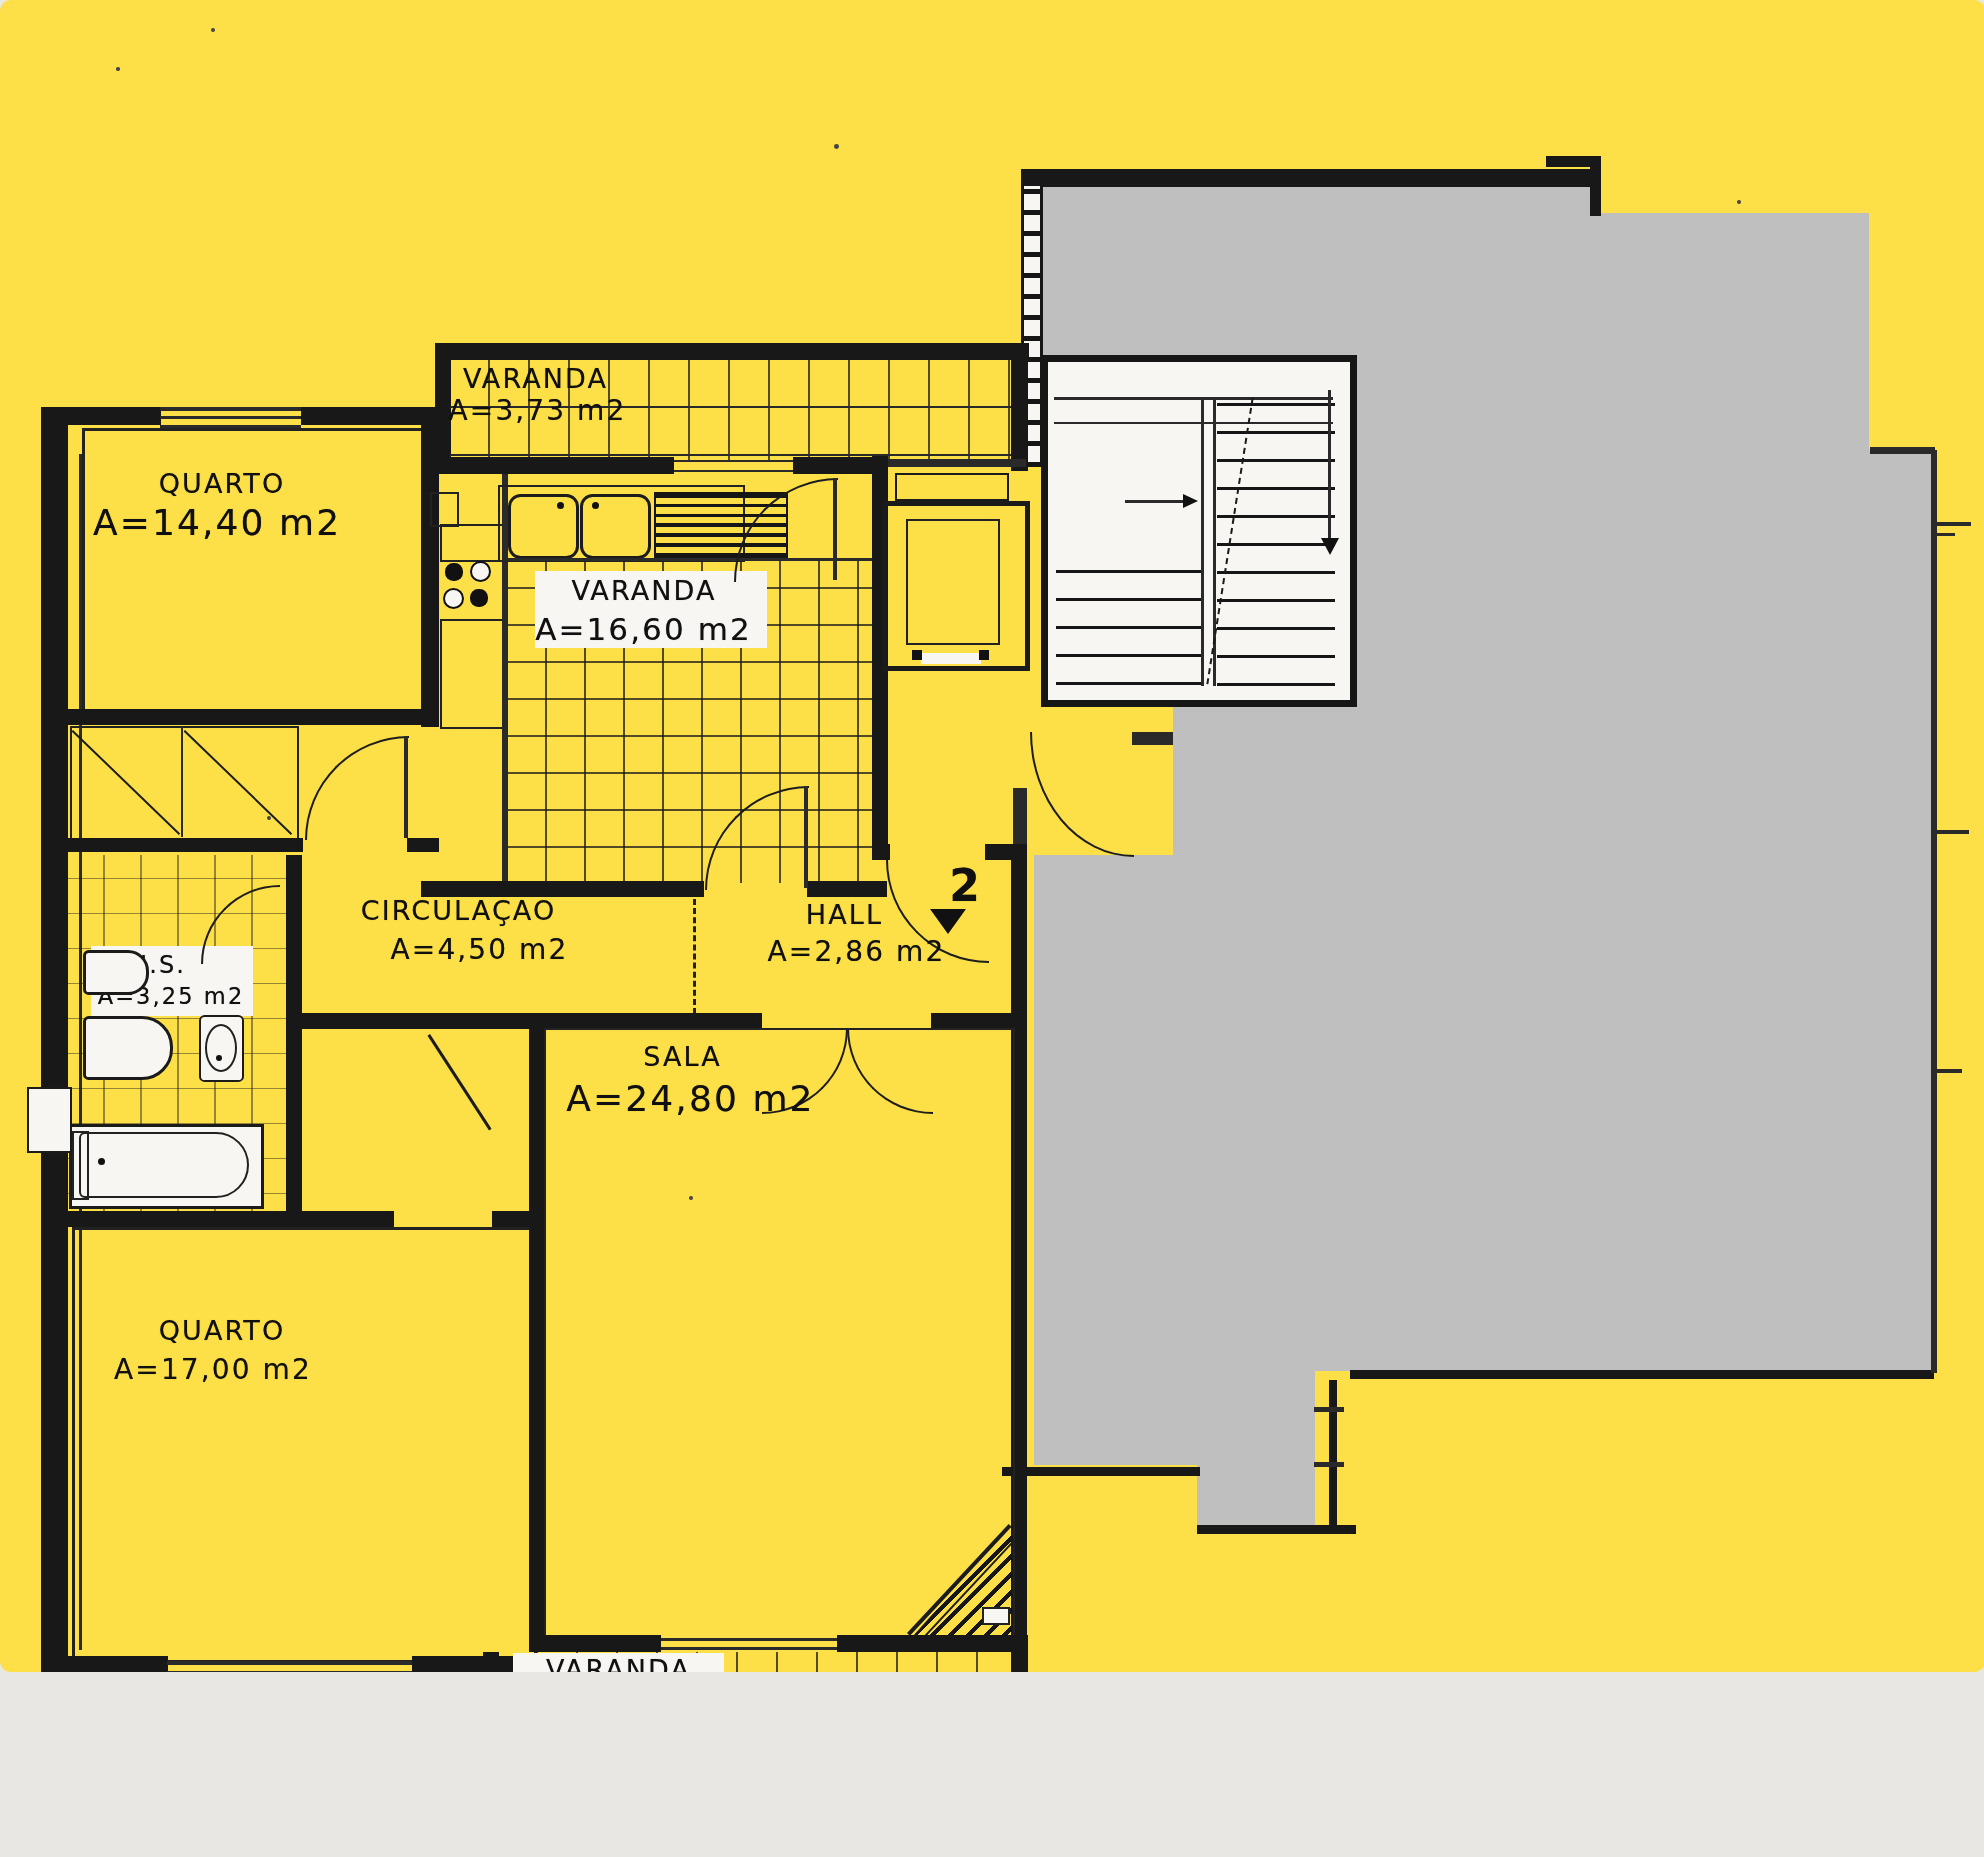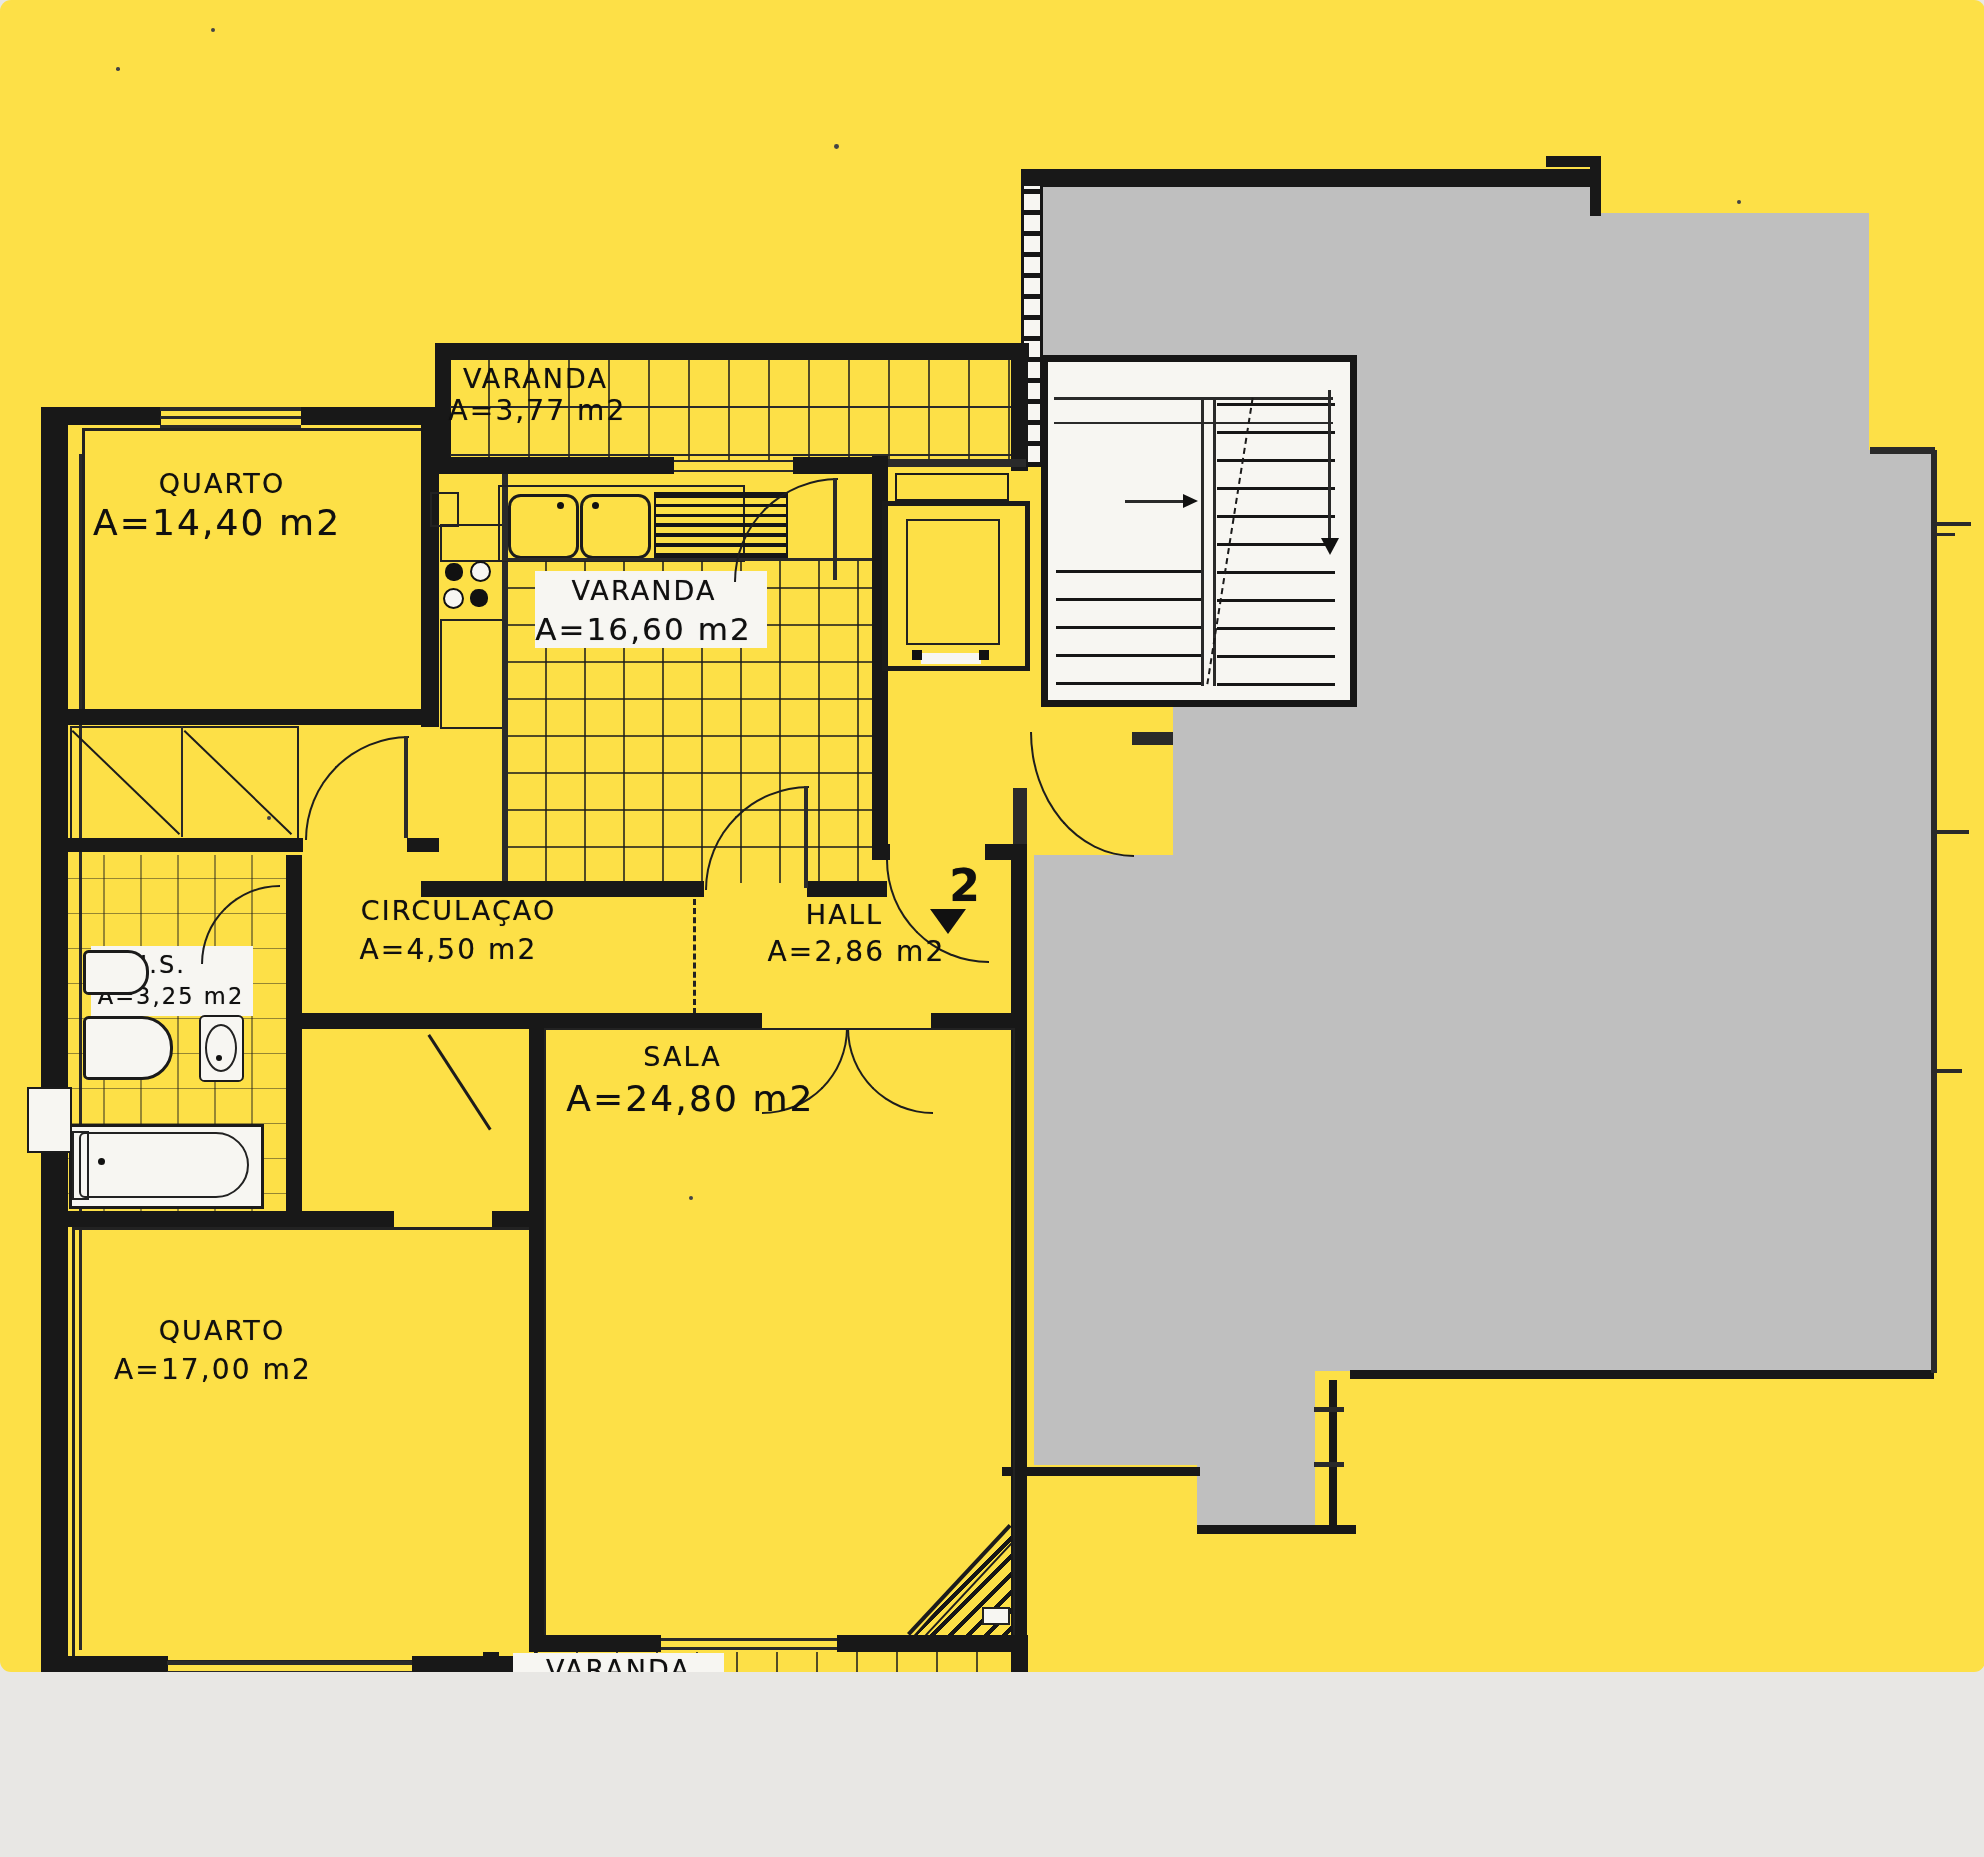--- a/index.html
+++ b/index.html
@@ -109,21 +109,21 @@
   <div class="thin" style="left:160px;top:425px;width:141px;height:3.5px;"></div>
   <div class="wall" style="left:301px;top:407px;width:149px;height:18.3px;"></div>
 
   <div class="wall" style="left:435px;top:343px;width:594px;height:17px;"></div>
   <div class="wall" style="left:435px;top:343px;width:15.5px;height:123px;"></div>
   <div class="wall" style="left:1011px;top:343px;width:17px;height:128px;"></div>
   <div class="abs tile-v" style="left:450px;top:359px;width:561px;height:101px;"></div>
   <div class="thin" style="left:450px;top:406px;width:561px;height:2.1px;"></div>
   <div class="thin" style="left:450px;top:454px;width:561px;height:2.1px;"></div>
   <div class="room-label" style="left:430px;top:363px;width:211px;font-size:27px;">VARANDA</div>
-  <div class="area-label" style="left:411px;top:394px;width:253px;font-size:28px;">A=3,77  m2</div>
+  <div class="area-label" style="left:411px;top:394px;width:253px;font-size:28px;">A=3,73  m2</div>
 
   <div class="outline2" style="left:82px;top:428px;width:346px;height:281px;border-width:3.5px;"></div>
   <div class="room-label" style="left:134px;top:468px;width:176px;font-size:27px;">QUARTO</div>
   <div class="area-label" style="left:93px;top:502px;width:239px;font-size:36px;">A=14,40  m2</div>
   <div class="wall" style="left:421px;top:425px;width:18.3px;height:302px;"></div>
   <div class="wall" style="left:68px;top:709px;width:371px;height:15.5px;"></div>
 
   <div class="outline2" style="left:70px;top:726px;width:225px;height:111px;"></div>
   <div class="thin" style="left:181px;top:726px;width:2.1px;height:111px;"></div>
   <div class="diag" style="left:73px;top:730px;width:149px;height:2.1px;transform:rotate(44deg);"></div>
@@ -184,21 +184,21 @@
 
   <div class="wall" style="left:872px;top:844px;width:18.3px;height:15.5px;"></div>
   <div class="wall" style="left:985px;top:844px;width:42px;height:15.5px;"></div>
   <div class="arc bl" style="left:886px;top:860px;width:101px;height:101px;"></div>
   <div class="room-label" style="left:941px;top:860px;width:49px;font-size:44px;font-weight:700;">2</div>
   <div class="tri-down" style="left:930px;top:909px;"></div>
   <div class="room-label" style="left:774px;top:899px;width:141px;font-size:27px;">HALL</div>
   <div class="area-label" style="left:737px;top:935px;width:239px;font-size:28px;">A=2,86  m2</div>
 
   <div class="room-label" style="left:346px;top:895px;width:225px;font-size:27px;">CIRCULAÇAO</div>
-  <div class="area-label" style="left:343px;top:933px;width:211px;font-size:28px;">A=4,50  m2</div>
+  <div class="area-label" style="left:374px;top:933px;width:211px;font-size:28px;">A=4,50  m2</div>
   <div class="dashv" style="left:693px;top:899px;height:115px;"></div>
 
   <div class="wall" style="left:298px;top:1013px;width:464px;height:15.5px;"></div>
   <div class="wall" style="left:931px;top:1013px;width:96px;height:15.5px;"></div>
   <div class="arc br" style="left:762px;top:1028px;width:84px;height:84px;"></div>
   <div class="arc bl" style="left:847px;top:1028px;width:84px;height:84px;"></div>
 
   <div class="abs tile-bath" style="left:68px;top:855px;width:218px;height:373px;"></div>
   <div class="wall" style="left:286px;top:855px;width:15.5px;height:374px;"></div>
   <div class="whitebox" style="left:91px;top:946px;width:162px;height:70px;"></div>

